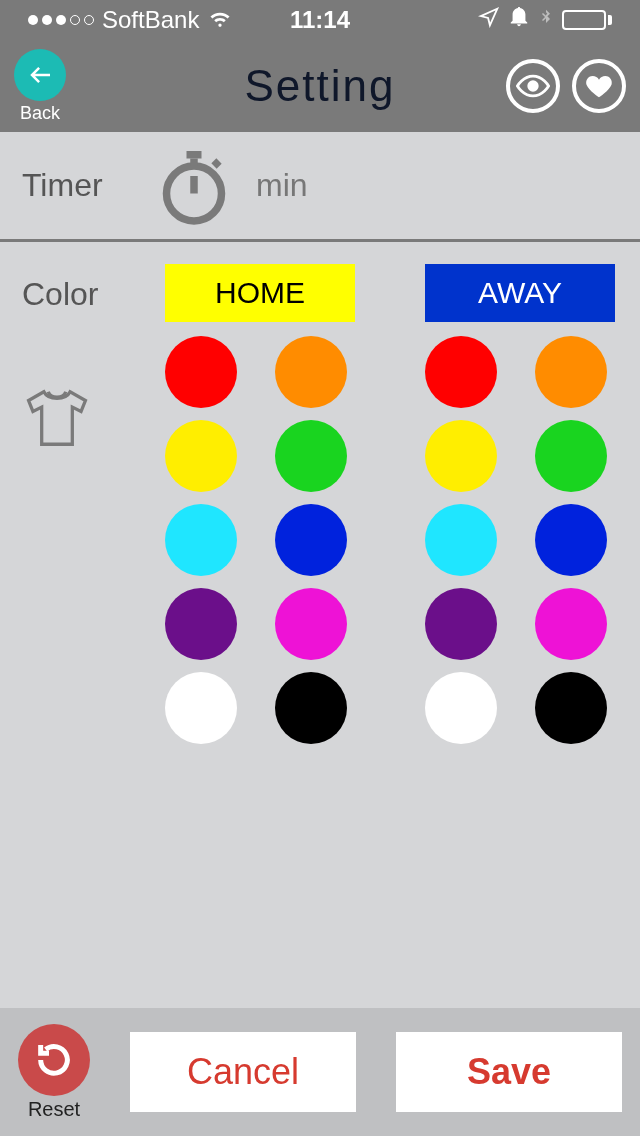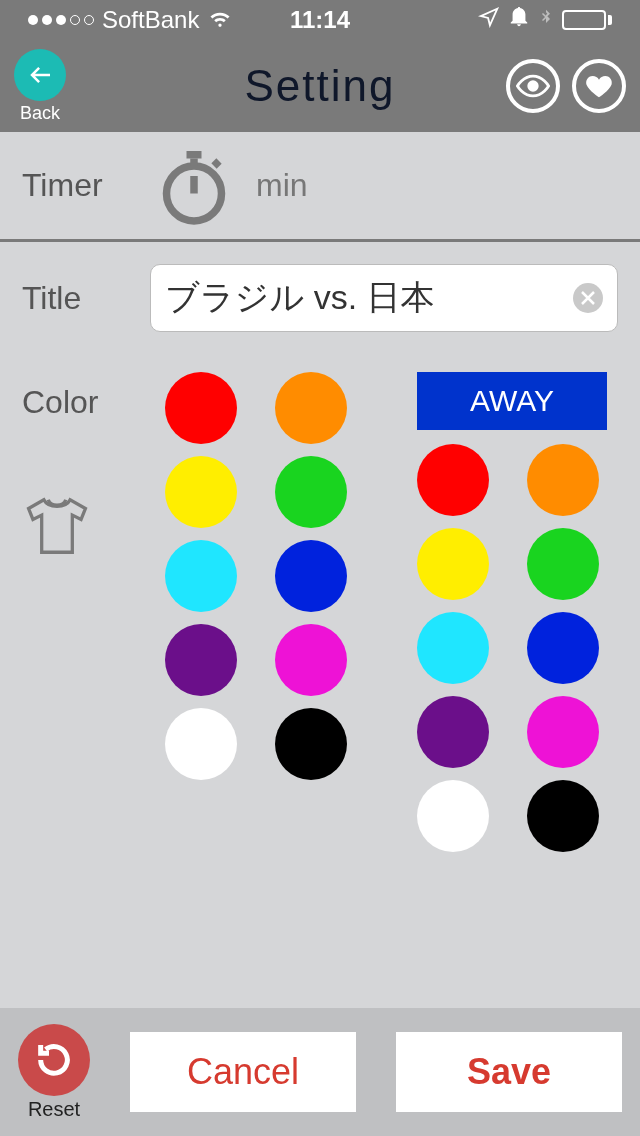--- a/index.html
+++ b/index.html
@@ -138,44 +138,34 @@
       <line x1="32" y1="38" x2="32" y2="24"></line>
       <rect x="26" y="4" width="12" height="6" fill="#7a7a7a" stroke="none"></rect>
       <line x1="32" y1="10" x2="32" y2="16"></line>
       <line x1="48" y1="16" x2="52" y2="12"></line>
     </svg>
   </div>
   <div class="min-label">min</div>
 </div>
 
 <div class="content">
-  <div class="title-row">
-    <div class="row-label">Title</div>
-    <div class="title-input-wrap">
-      <div class="title-text">ブラジル vs. 日本</div>
-      <div class="clear-btn">
-        <svg width="14" height="14" viewBox="0 0 14 14">
-            <path d="M1 1l12 12M13 1L1 13" stroke="#fff" stroke-width="2.5"></path>
-          </svg>
-      </div>
-    </div>
-  </div>
 
   <div class="color-row">
     <div style="display:flex;flex-direction:column;">
       <div class="row-label" style="margin-top:12px">Color</div>
       <div class="tshirt">
         <svg viewBox="0 0 64 64" fill="none" stroke="#7a7a7a" stroke-width="3">
           <path d="M20 8l-14 8 4 10 8-4v34h28V22l8 4 4-10-14-8c-2 4-6 6-12 6s-10-2-12-6z"></path>
           <path d="M24 8c1 3 4 5 8 5s7-2 8-5"></path>
         </svg>
       </div>
     </div>
     <div class="color-grids">
       <div class="team-col">
+        <div class="team-header home-header">HOME</div>
         <div class="swatch-grid" id="home-grid">
             <div class="swatch" style="background: rgb(255, 0, 0);"></div>
             <div class="swatch" style="background: rgb(255, 140, 0);"></div>
             <div class="swatch" style="background: rgb(255, 238, 0);"></div>
             <div class="swatch" style="background: rgb(25, 212, 31);"></div>
             <div class="swatch" style="background: rgb(31, 230, 255);"></div>
             <div class="swatch" style="background: rgb(0, 34, 221);"></div>
             <div class="swatch" style="background: rgb(107, 15, 138);"></div>
             <div class="swatch" style="background: rgb(238, 18, 214);"></div>
             <div class="swatch" style="background: rgb(255, 255, 255);"></div>

